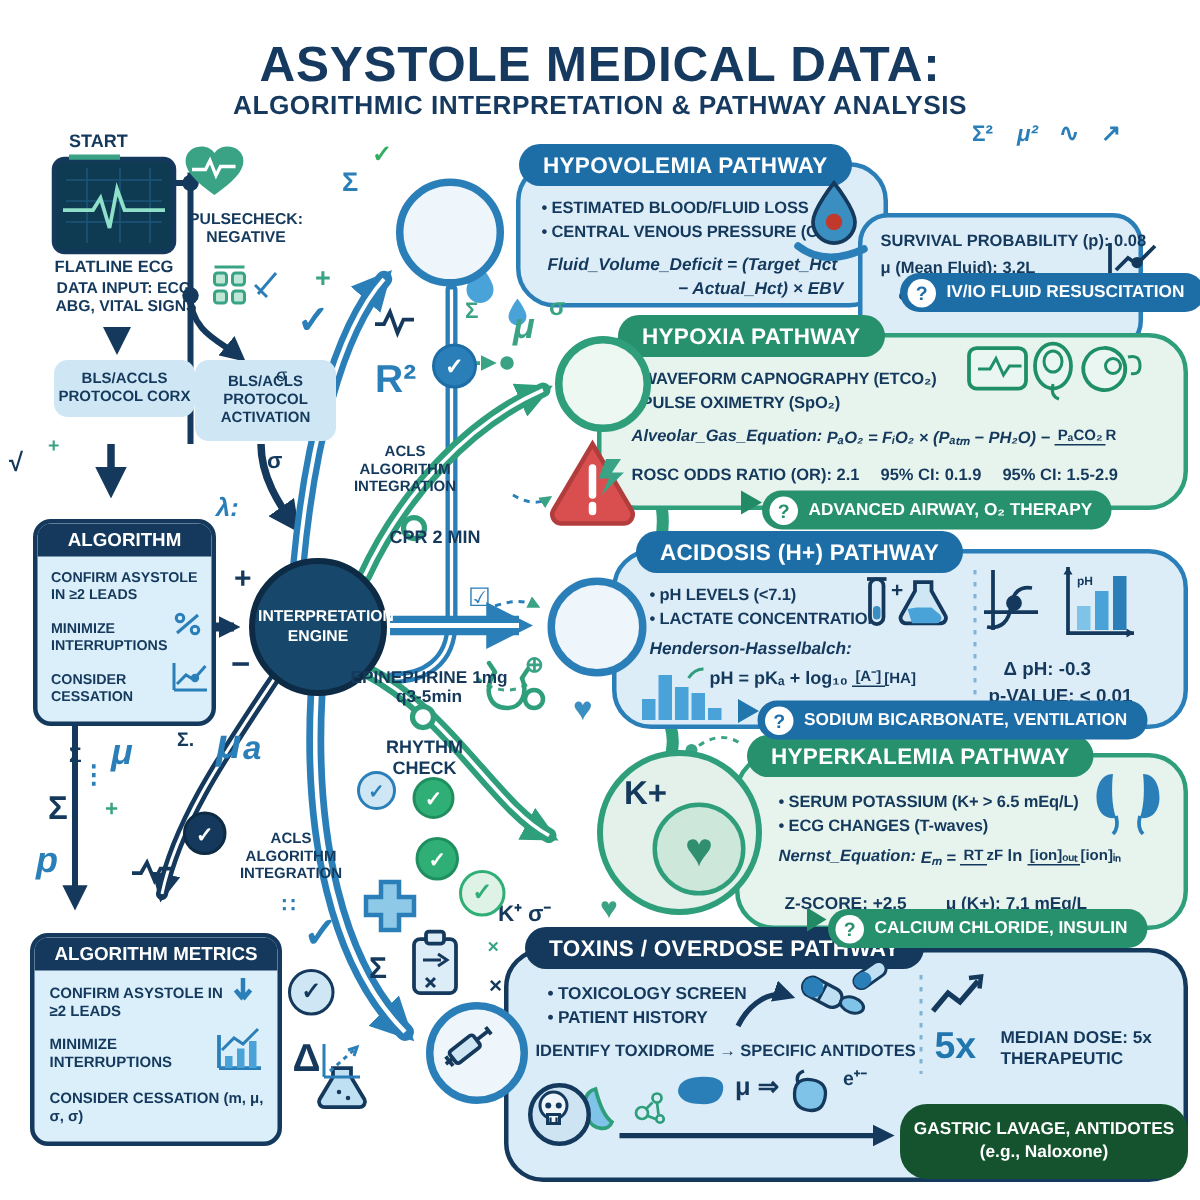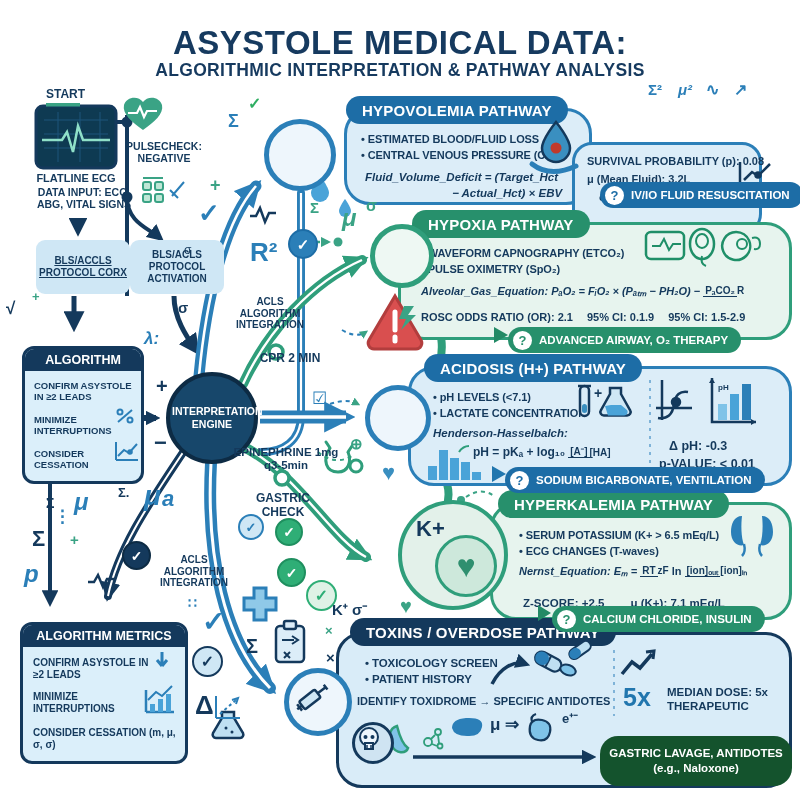--- a/index.html
+++ b/index.html
@@ -208,21 +208,21 @@
   <div class="card navy" style="left:336px;top:632px;width:456px;height:156px;z-index:2;">
     <div class="bul" style="left:26px;top:22px;font-size:11.5px;">TOXICOLOGY SCREEN</div>
     <div class="bul" style="left:26px;top:38px;font-size:11.5px;">PATIENT HISTORY</div>
     <div class="stat" style="left:18px;top:60px;font-size:11px;">IDENTIFY TOXIDROME → SPECIFIC ANTIDOTES</div>
     <div class="stat" style="left:284px;top:48px;font-size:25px;color:#2176ae;">5x</div>
     <div class="stat" style="left:328px;top:50px;font-size:11.5px;width:120px;white-space:normal;line-height:1.25;">MEDIAN DOSE: 5x THERAPEUTIC</div>
   </div>
   <div class="hdr navy" style="left:350px;top:618px;z-index:3;">TOXINS / OVERDOSE PATHWAY</div>
   <div class="abs" style="left:600px;top:736px;width:192px;height:50px;background:#14532d;border-radius:18px;z-index:7;display:flex;align-items:center;justify-content:center;text-align:center;color:#fff;font-weight:800;font-size:11.5px;line-height:1.3;padding:0 8px;box-sizing:border-box;">GASTRIC LAVAGE, ANTIDOTES (e.g., Naloxone)</div>
 
-  <div class="blsbox" style="left:36px;top:240px;width:94px;height:54px;text-decoration:underline;">BLS/ACCLS PROTOCOL CORX</div>
+  <div class="blsbox" style="left:36px;top:240px;width:94px;height:38px;">BLS/ACCLS PROTOCOL CORX</div>
   <div class="blsbox" style="left:130px;top:240px;width:94px;height:54px;">BLS/ACLS PROTOCOL ACTIVATION</div>
 
   <div class="box" style="left:22px;top:346px;width:122px;height:138px;">
     <div class="bh" style="font-size:12.5px;">ALGORITHM</div>
     <div class="bi" style="left:9px;top:32px;font-size:9.5px;width:100px;">CONFIRM ASYSTOLE IN ≥2 LEADS</div>
     <div class="bi" style="left:9px;top:66px;font-size:9.5px;width:80px;">MINIMIZE INTERRUPTIONS</div>
     <div class="bi" style="left:9px;top:100px;font-size:9.5px;width:70px;">CONSIDER CESSATION</div>
   </div>
 
   <div class="box" style="left:20px;top:622px;width:168px;height:142px;">
@@ -476,21 +476,21 @@
     </svg>
   </div>
 
   <div class="lbl" style="left:46px;top:88px;font-size:12px;">START</div>
   <div class="lbl" style="left:28px;top:172px;width:96px;font-size:11px;">FLATLINE ECG</div>
   <div class="lbl" style="left:118px;top:140px;width:92px;font-size:10.5px;">PULSECHECK: NEGATIVE</div>
   <div class="lbl" style="left:30px;top:186px;width:108px;font-size:10.5px;">DATA INPUT: ECG, ABG, VITAL SIGNS</div>
   <div class="lbl" style="left:228px;top:296px;width:84px;font-size:10px;">ACLS ALGORITHM INTEGRATION</div>
   <div class="lbl" style="left:240px;top:352px;width:100px;font-size:12px;">CPR 2 MIN</div>
   <div class="lbl" style="left:230px;top:446px;width:112px;font-size:11.5px;">EPINEPHRINE 1mg q3-5min</div>
-  <div class="lbl" style="left:245px;top:492px;width:76px;font-size:12px;">GASTRIC CHECK</div>
+  <div class="lbl" style="left:245px;top:492px;width:76px;font-size:12px;">RHYTHM CHECK</div>
   <div class="lbl" style="left:150px;top:554px;width:88px;font-size:10px;">ACLS ALGORITHM INTEGRATION</div>
   <div class="lbl" style="left:250px;top:238px;font-size:26px;color:#2b7fb8;">R²</div>
   <div class="lbl" style="left:332px;top:601px;font-size:15px;text-align:right;">K⁺ σ⁻</div>
 
   <div id="decor">
       <span class="sym" style="left: 228px; top: 112px; font-size: 18px; color: rgb(43, 127, 184); font-weight: 800;">Σ</span>
       <span class="sym" style="left: 248px; top: 96px; font-size: 16px; color: rgb(47, 174, 98); font-weight: 800;">✓</span>
       <span class="sym" style="left: 310px; top: 200px; font-size: 15px; color: rgb(58, 163, 133); font-weight: 800;">Σ</span>
       <span class="sym" style="left: 342px; top: 206px; font-size: 24px; color: rgb(58, 163, 133); font-weight: 800; font-style: italic;">μ</span>
       <span class="sym" style="left: 366px; top: 198px; font-size: 16px; color: rgb(58, 163, 133); font-weight: 800;">σ</span>

